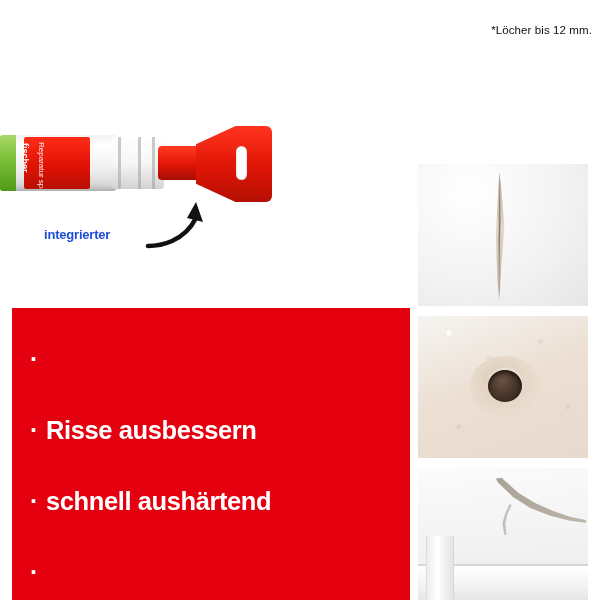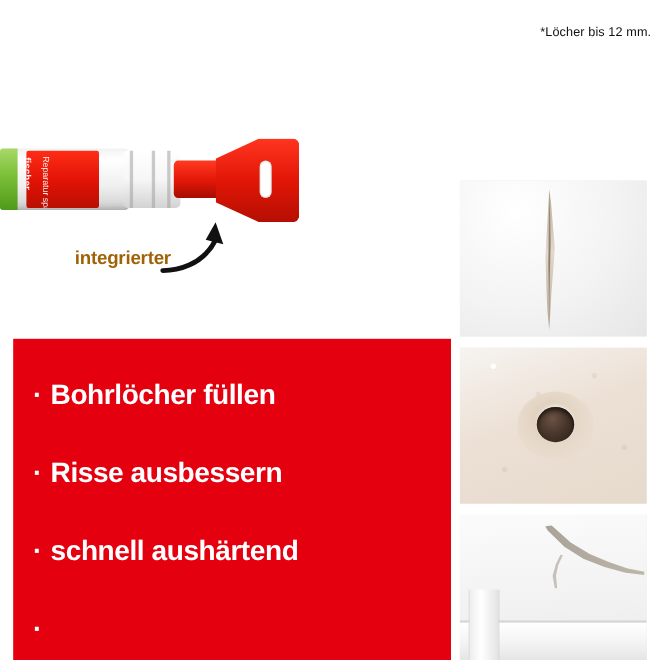--- a/index.html
+++ b/index.html
@@ -137,26 +137,25 @@
     background: #ffffff;
     border-radius: 6px;
     box-shadow: inset 0 0 2px rgba(0,0,0,.35);
   }
 
   
   .callout-text {
     position: absolute;
     left: 44px;
     top: 208px;
-    font-size: 17px;
+    font-size: 13px;
     font-weight: bold;
-    color: #a16207;
+    color: #1d4ed8;
     line-height: 21px;
     letter-spacing: -0.2px;
-    margin-left: 24px;
   }
   .callout-arrow {
     position: absolute;
     left: 140px;
     top: 168px;
     width: 80px;
     height: 70px;
   }
 
   
@@ -341,21 +340,20 @@
   </svg>
 
   <div class="callout-text">
     <div>integrierter</div>
   </div>
 
   <div class="feature-panel">
     <ul class="feature-list">
       <li class="feature-item">
         <span class="feature-bullet">·</span>
-        <span>Bohrlöcher füllen</span>
       </li>
       <li class="feature-item">
         <span class="feature-bullet">·</span>
         <span>Risse ausbessern</span>
       </li>
       <li class="feature-item">
         <span class="feature-bullet">·</span>
         <span>schnell aushärtend</span>
       </li>
       <li class="feature-item">

